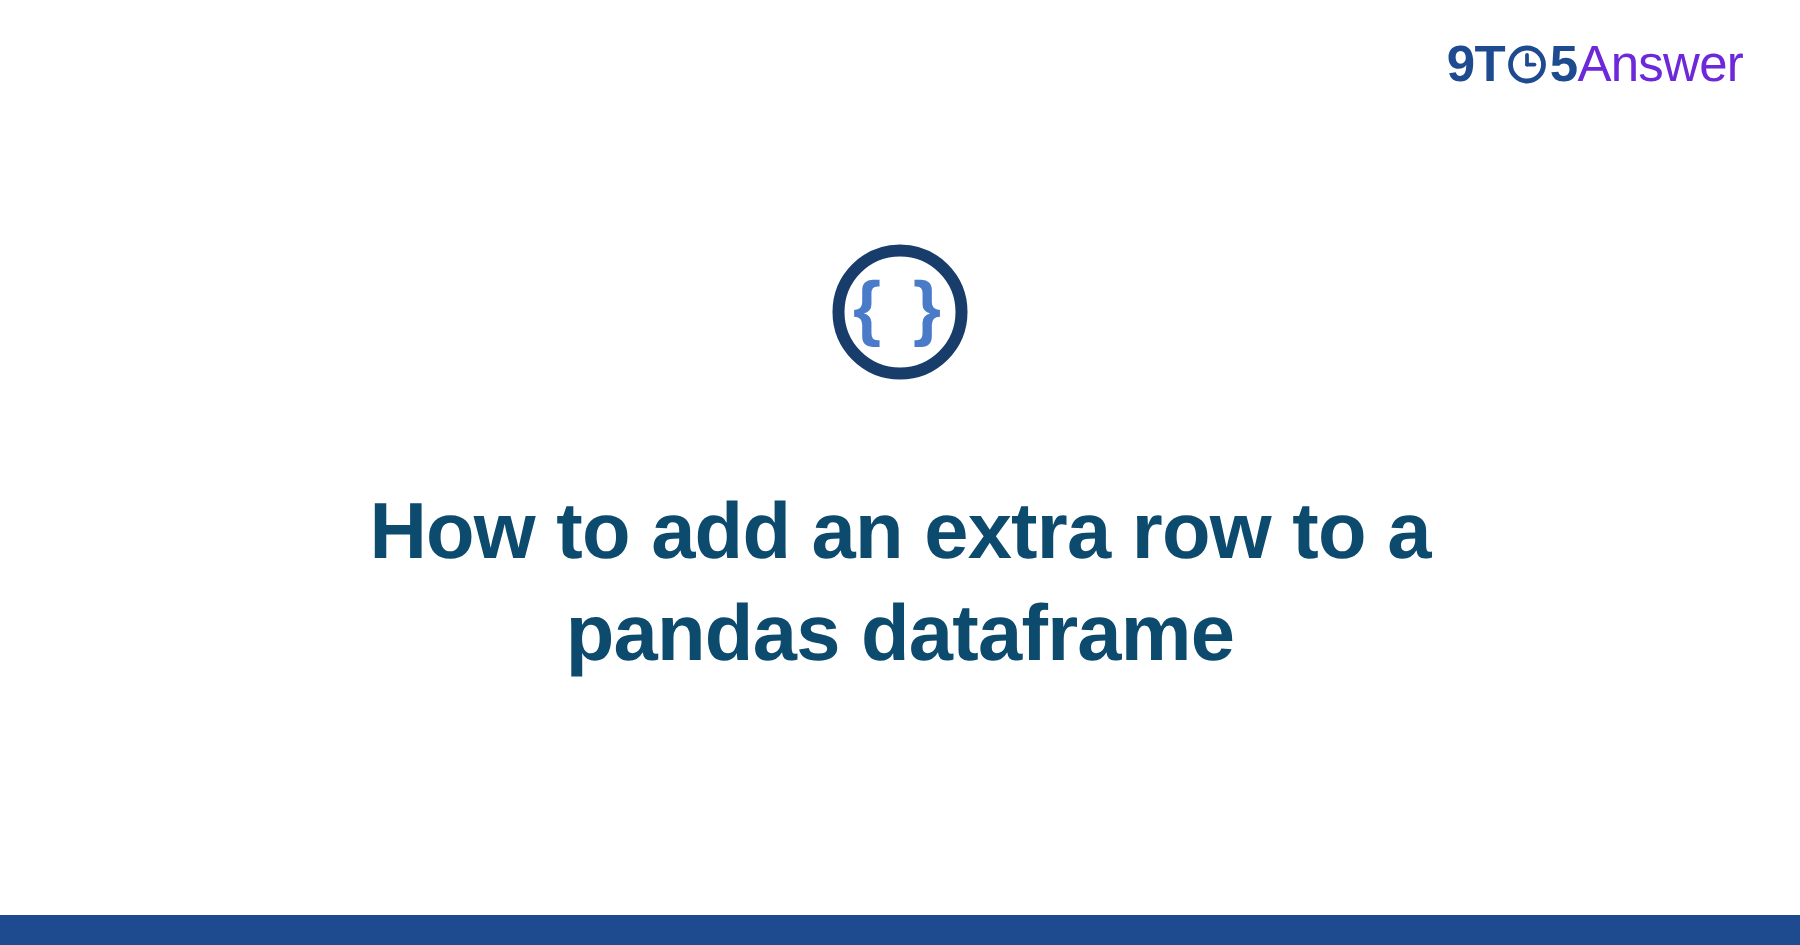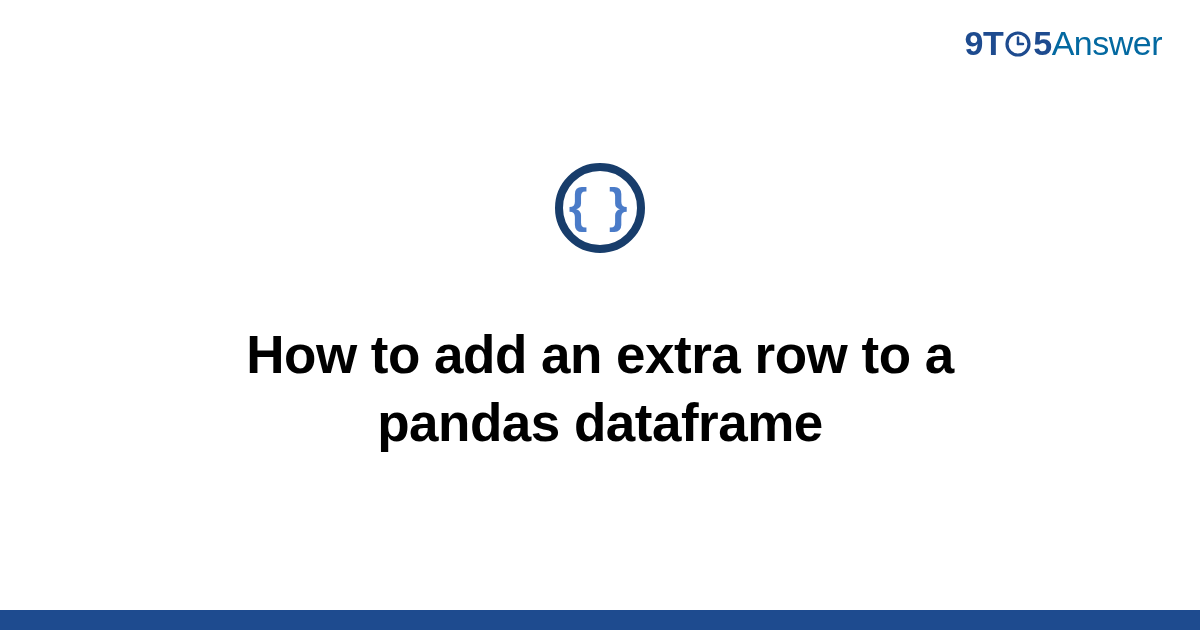--- a/index.html
+++ b/index.html
@@ -35,21 +35,21 @@
     .brand .o-icon {
       display: inline-flex;
       vertical-align: -3px;
       margin: 0 1px;
     }
     .brand .five {
       color: #1e4b8f;
       font-weight: 700;
     }
     .brand .answer {
-      color: #0369a1;
+      color: #6d28d9;
       font-weight: 500;
       text-align: center;
     }
     .center {
       position: absolute;
       top: 0;
       left: 0;
       width: 1200px;
       height: 610px;
       display: flex;
@@ -73,21 +73,21 @@
       font-weight: 700;
       color: #4a7bc8;
       font-family: "Segoe UI", Arial, sans-serif;
       letter-spacing: 4px;
       line-height: 1;
       transform: translateY(-2px);
     }
     .title {
       font-size: 53px;
       font-weight: 700;
-      color: #000000;
+      color: #0c4a6e;
       text-align: center;
       line-height: 1.28;
       max-width: 900px;
       letter-spacing: -0.5px;
       margin-top: 12px;
     }
     .footer-bar {
       position: absolute;
       bottom: 0;
       left: 0;

